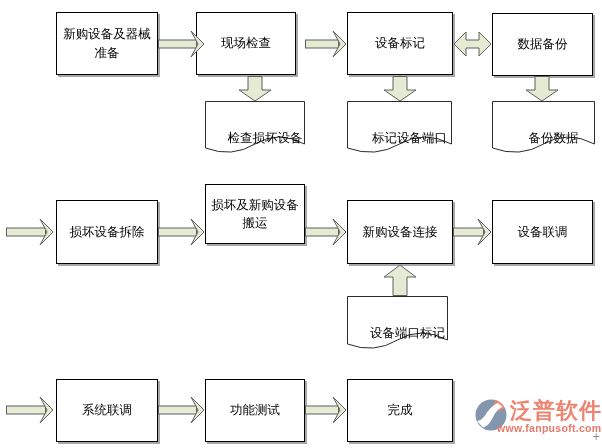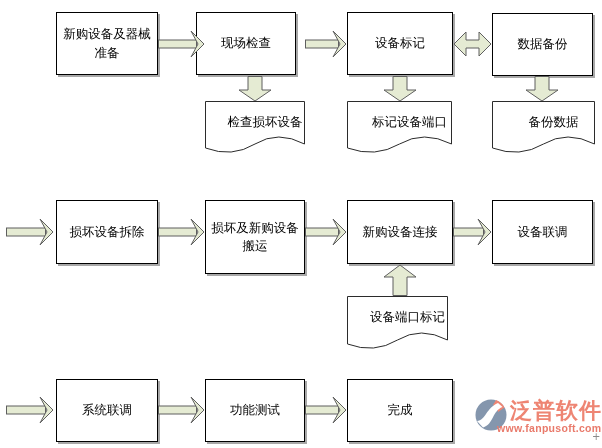--- a/index.html
+++ b/index.html
@@ -12,21 +12,21 @@
     box-shadow:2px 2px 0 #a8a8a8;
     display:flex;align-items:center;justify-content:center;
     text-align:center;font-size:12.5px;line-height:1.45;
     box-sizing:border-box;
   }
   .fbox .lbl{white-space:pre-line;}
   .doc{
     position:absolute;text-align:center;font-size:12.5px;box-sizing:border-box;
   }
   .doc svg{position:absolute;left:0;top:0;}
-  .doc .doc-lbl{position:relative;display:block;margin-top:13px;padding-left:20px;}
+  .doc .doc-lbl{position:relative;display:block;margin-top:29px;padding-left:20px;}
   .arrow{position:absolute;}
   .arrow svg{display:block;}
   .logo{position:absolute;left:474px;top:396px;width:126px;height:46px;}
   .logo-icon{position:absolute;left:0;top:2px;width:34px;height:34px;}
   .brand{
     position:absolute;left:36px;top:0;width:90px;
     font-size:22px;font-weight:bold;letter-spacing:1px;white-space:nowrap;
     font-family:"Liberation Sans","DejaVu Sans",sans-serif;
     text-align:center;
   }
@@ -108,21 +108,21 @@
   <div class="doc" style="left:492px;top:101px;width:103px;height:57px">
       <svg width="103" height="57" viewBox="0 0 103 57">
         <path d="M0.5,0.5 L102.5,0.5 L102.5,43 Q 75.19,29 51.5,43 Q 27.810000000000002,57 0.5,47 Z" fill="#ffffff" stroke="#2B2B2B" stroke-width="1"></path>
       </svg>
     <span class="doc-lbl">备份数据</span>
   </div>
 
   <div class="fbox" style="left:56px;top:200px;width:102px;height:64px">
     <span class="lbl">损坏设备拆除</span>
   </div>
-  <div class="fbox" style="left:205px;top:200px;width:100px;height:74px">
+  <div class="fbox" style="left:205px;top:184px;width:100px;height:60px">
     <span class="lbl">损坏及新购设备
 搬运</span>
   </div>
   <div class="fbox" style="left:347px;top:200px;width:106px;height:64px">
     <span class="lbl">新购设备连接</span>
   </div>
   <div class="fbox" style="left:492px;top:200px;width:101px;height:64px">
     <span class="lbl">设备联调</span>
   </div>
 

